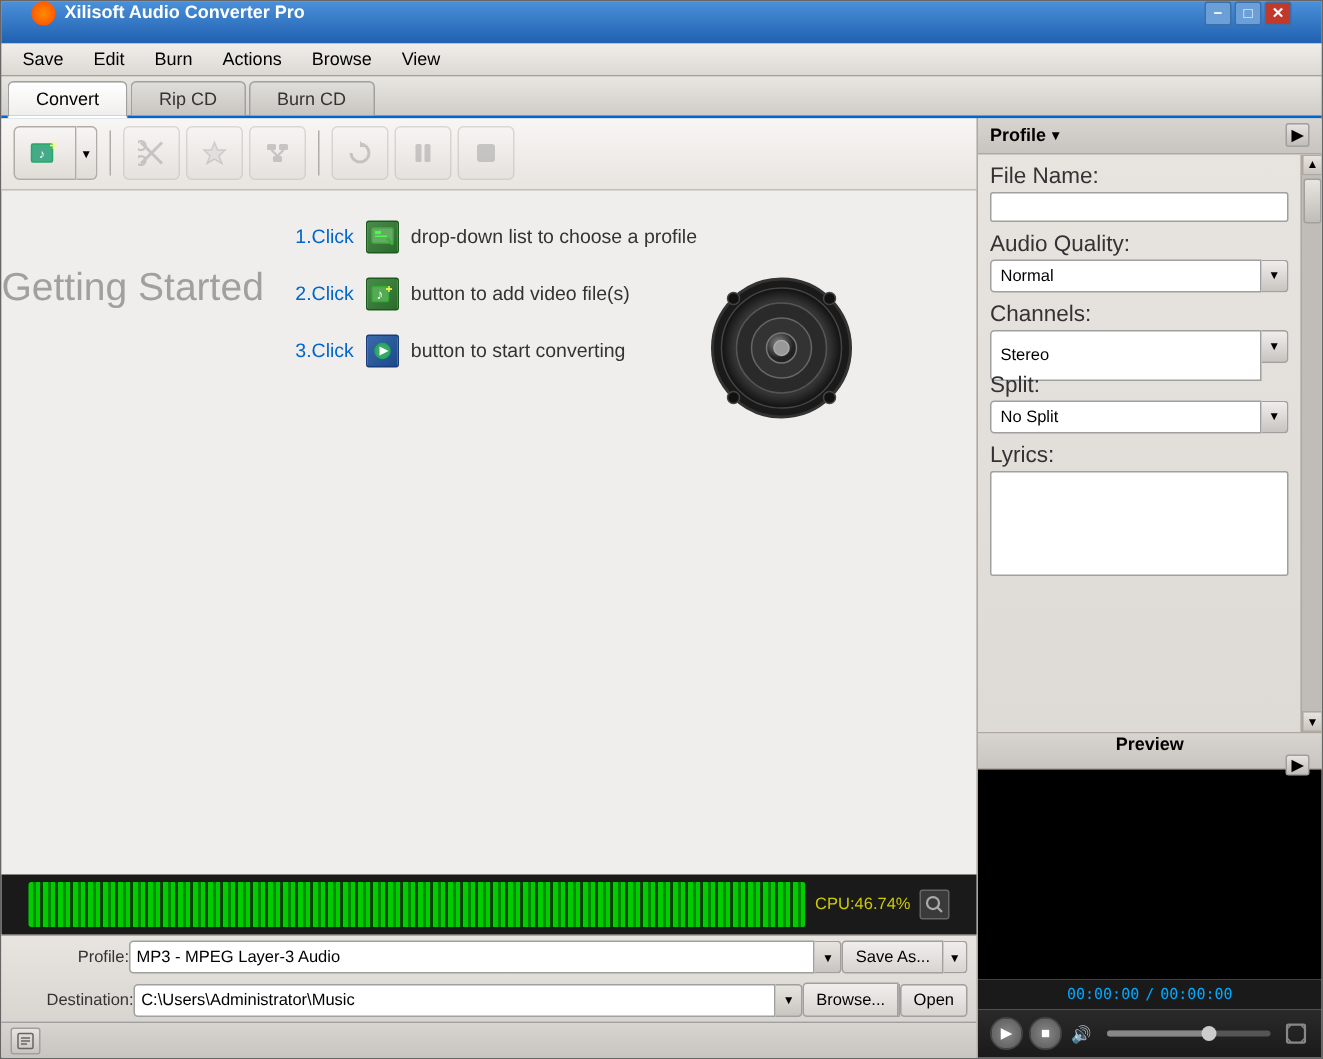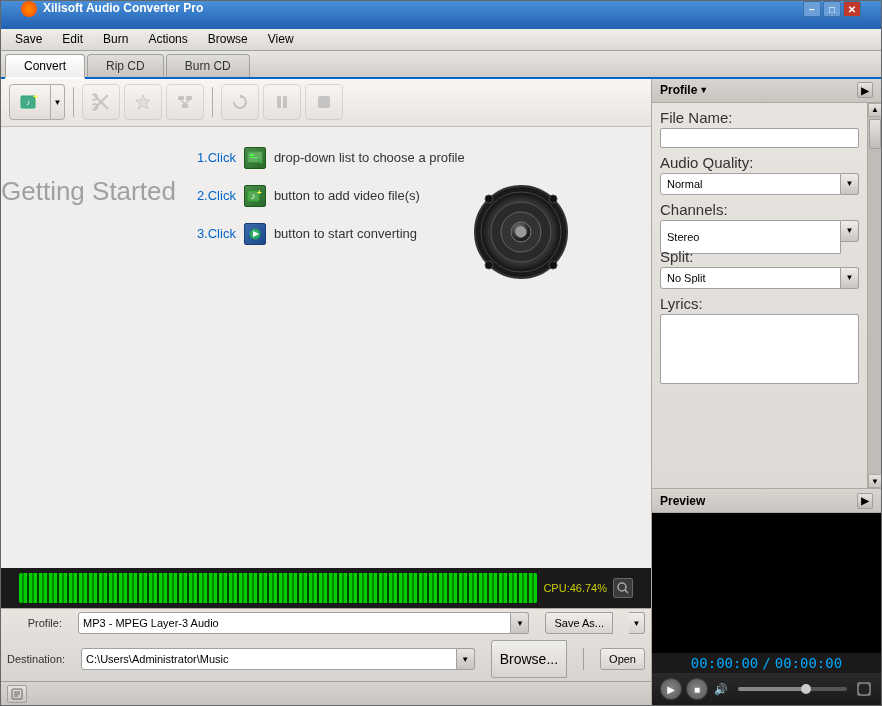--- a/index.html
+++ b/index.html
@@ -205,21 +205,22 @@
 
     
     .bottom-controls {
       background: linear-gradient(to bottom, #e8e4e0, #d8d4d0);
       border-top: 1px solid #b0a8a0;
     }
     .profile-row, .dest-row {
       display: flex;
       align-items: center;
       padding: 3px 6px;
-      gap: 16px;
+      gap: 0;
+      margin-left: 24px;
     }
     .bottom-label {
       font-size: 11px;
       color: #333;
       min-width: 55px;
       text-align: right;
     }
     .select-arrow {
       width: 18px; height: 22px;
       background: linear-gradient(to bottom, #e8e4e0, #c8c4c0);
@@ -251,26 +252,26 @@
     .dest-arrow {
       width: 18px; height: 22px;
       background: linear-gradient(to bottom, #e8e4e0, #c8c4c0);
       border: 1px solid #a0a0a0;
       border-left: none;
       border-radius: 0 3px 3px 0;
       display: flex; align-items: center; justify-content: center;
       cursor: pointer;
     }
     .browse-btn {
-      height: 38px;
+      height: 23px;
       background: linear-gradient(to bottom, #f0eeec, #d8d4d0);
       border: 1px solid #a0a0a0;
       border-radius: 3px 0 0 3px;
       padding: 0 8px;
-      font-size: 14px;
+      font-size: 11px;
       cursor: pointer;
       display: flex; align-items: center;
     }
     .open-btn {
       height: 22px;
       background: linear-gradient(to bottom, #f0eeec, #d8d4d0);
       border: 1px solid #a0a0a0;
       border-radius: 3px;
       padding: 0 8px;
       font-size: 11px;
@@ -390,20 +391,21 @@
     }
     .preview-header {
       background: linear-gradient(to bottom, #d8d4d0, #c8c4c0);
       height: 24px;
       display: flex;
       align-items: center;
       padding: 0 8px;
       border-bottom: 1px solid #b0a8a0;
       font-size: 12px;
       font-weight: bold;
+      flex-direction: column;
     }
     .preview-expand {
       margin-left: auto;
       width: 16px; height: 16px;
       background: linear-gradient(to bottom, #e8e4e0, #c0bcb8);
       border: 1px solid #a0a0a0;
       border-radius: 2px;
       display: flex; align-items: center; justify-content: center;
       cursor: pointer;
       font-size: 10px;
@@ -416,21 +418,21 @@
     .preview-time {
       background: #1a1a1a;
       height: 20px;
       display: flex;
       align-items: center;
       justify-content: center;
       gap: 4px;
     }
     .time-text {
       color: #00aaff;
-      font-size: 14px;
+      font-size: 10px;
       font-family: monospace;
     }
     .preview-controls {
       background: linear-gradient(to bottom, #2a2a2a, #1a1a1a);
       height: 32px;
       display: flex;
       align-items: center;
       padding: 0 8px;
       gap: 4px;
     }

